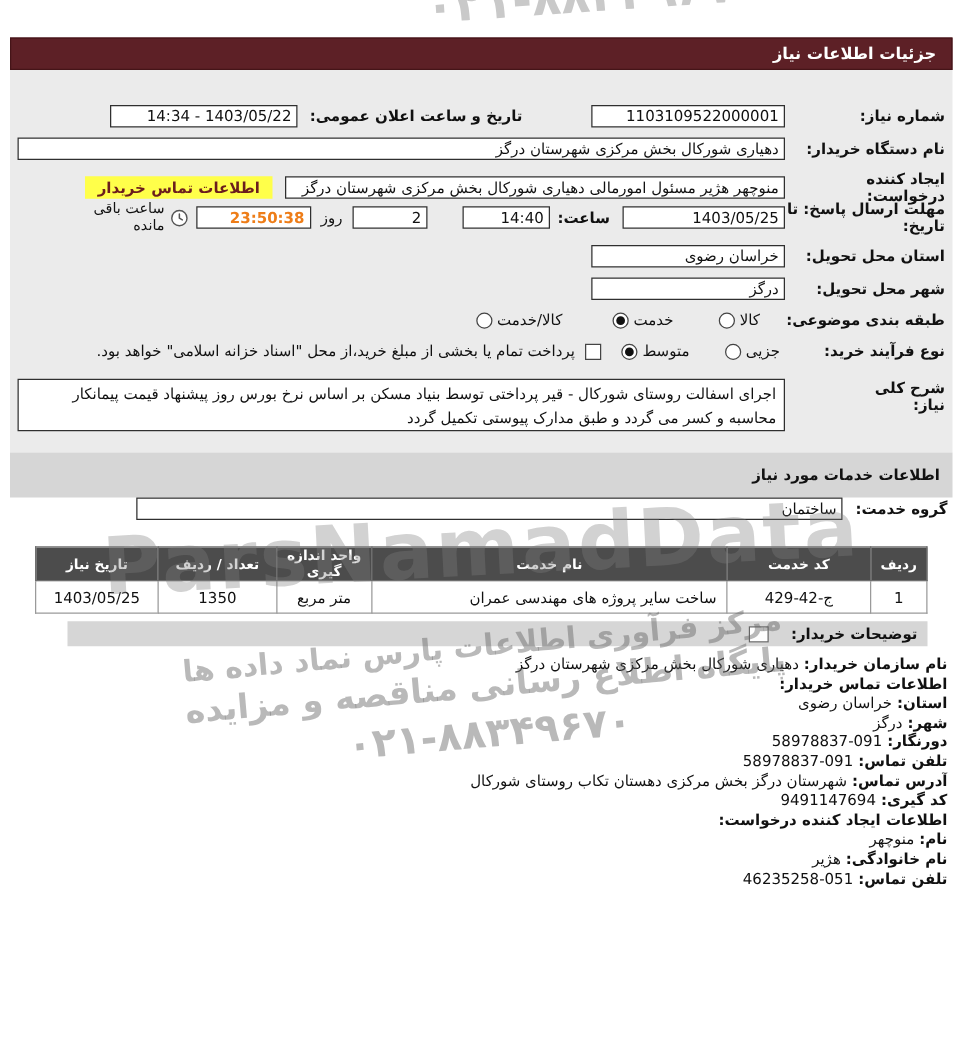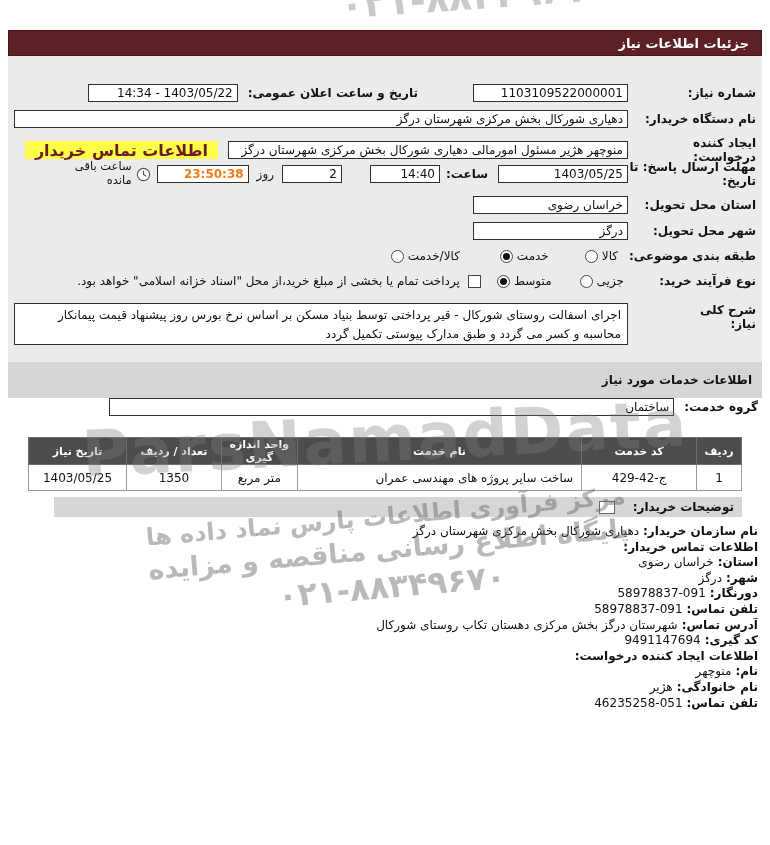--- a/index.html
+++ b/index.html
@@ -33,21 +33,21 @@
     overflow:hidden; white-space:nowrap;
   }
   .grow { flex:1; }
   .w155{width:155px;} .w150{width:150px;padding-left:47px;} .w130{width:130px;}
   .w400{width:400px;} .w70{width:70px;} .w60{width:60px;} .w92{width:92px;}
   .desc-box {
     flex:1; height:42px; background:#fff; border:1px solid #2f2f2f;
     padding:2px 6px; line-height:1.55; overflow:hidden;
   }
   .btn-contact {
-    background:#ffff4a; color:#6b1d1d; font-weight:bold; font-size:16px;
+    background:#ffff4a; color:#6b1d1d; font-weight:bold; font-size:12px;
     height:18px; display:flex; align-items:center; padding:0 10px;
     margin-right:10px; cursor:pointer; white-space:nowrap;
   }
   .orange { color:#ee7d18; font-weight:bold; }
   .radio {
     width:13px; height:13px; border:1px solid #444; border-radius:50%;
     background:#fff; display:inline-flex; align-items:center; justify-content:center;
     flex:0 0 13px;
   }
   .radio.checked::after { content:""; width:7px; height:7px; border-radius:50%; background:#111; }
@@ -155,21 +155,21 @@
     <div class="box w155">خراسان رضوی</div>
   </div>
 
   <div class="frow" style="top:166px">
     <span class="lbl">شهر محل تحویل:</span>
     <div class="box w155">درگز</div>
   </div>
 
   <div class="frow" style="top:193px">
     <span class="lbl">طبقه بندی موضوعی:</span>
-    <span class="opt" style="margin-right:10px">
+    <span class="opt" style="margin-right:20px">
       <span>کالا</span>
       <span class="radio"></span>
     </span>
     <span class="opt" style="margin-right:36px">
       <span>خدمت</span>
       <span class="radio checked"></span>
     </span>
     <span class="opt" style="margin-right:40px">
       <span>کالا/خدمت</span>
       <span class="radio"></span>

